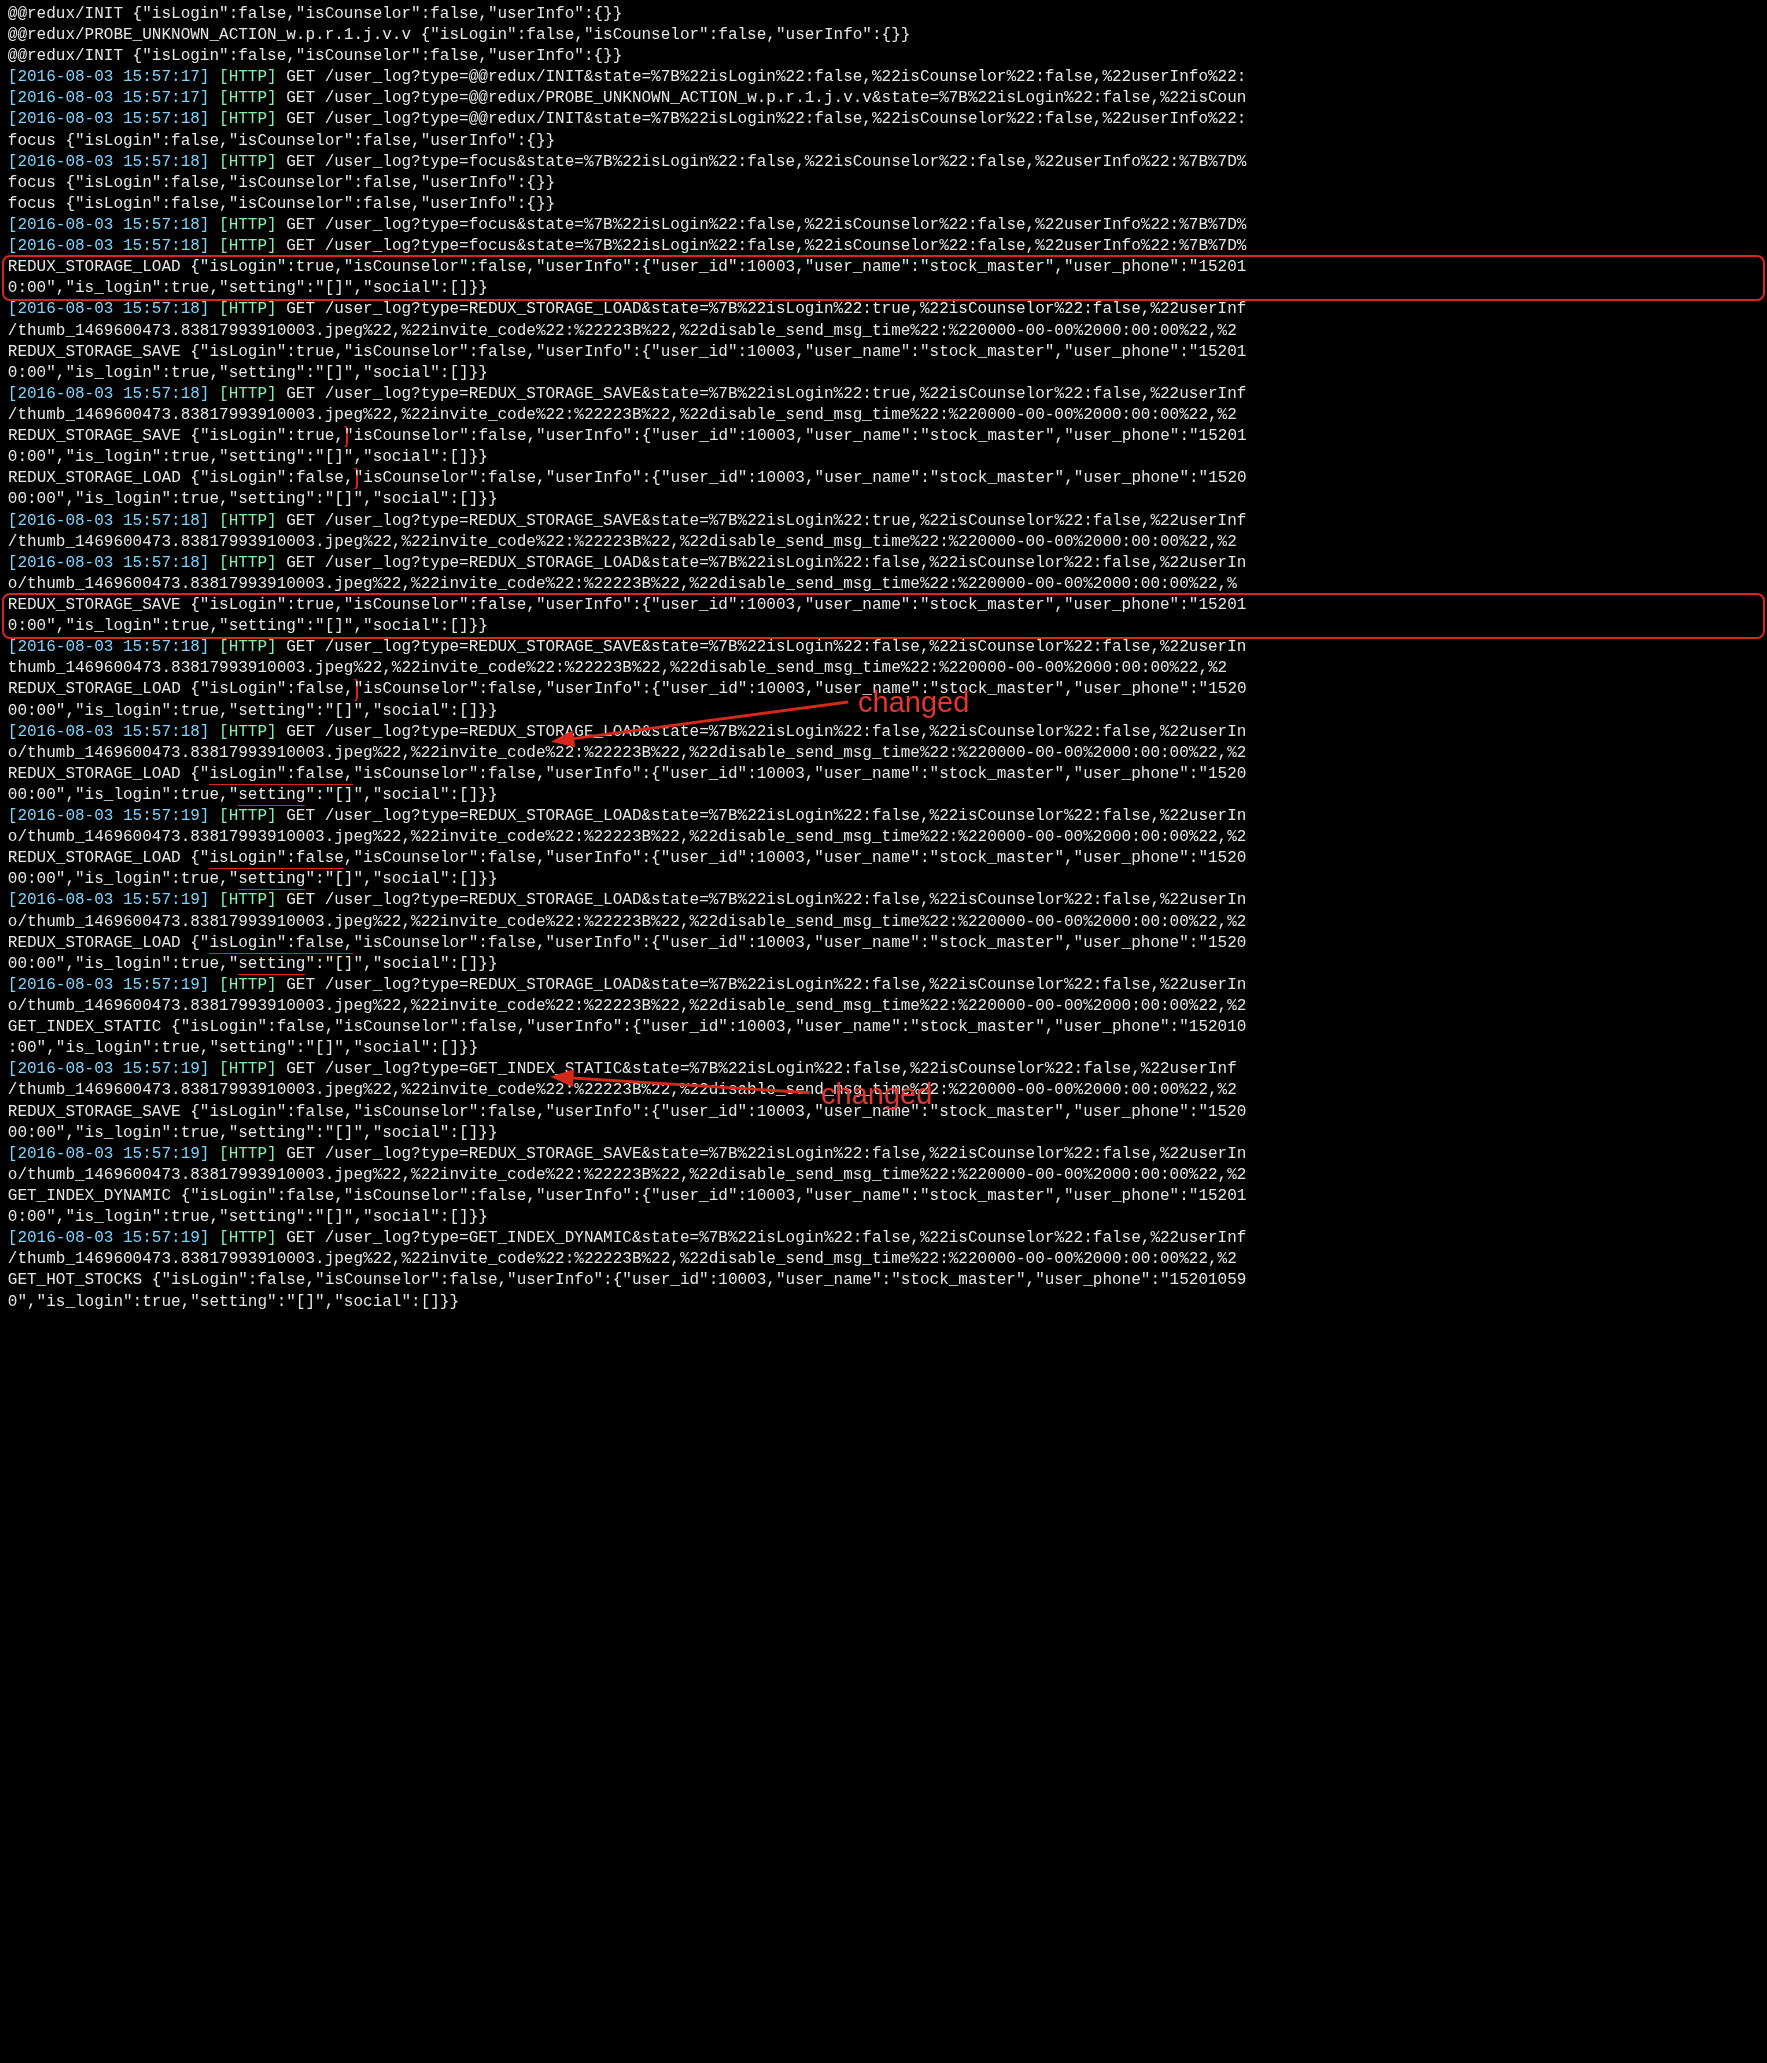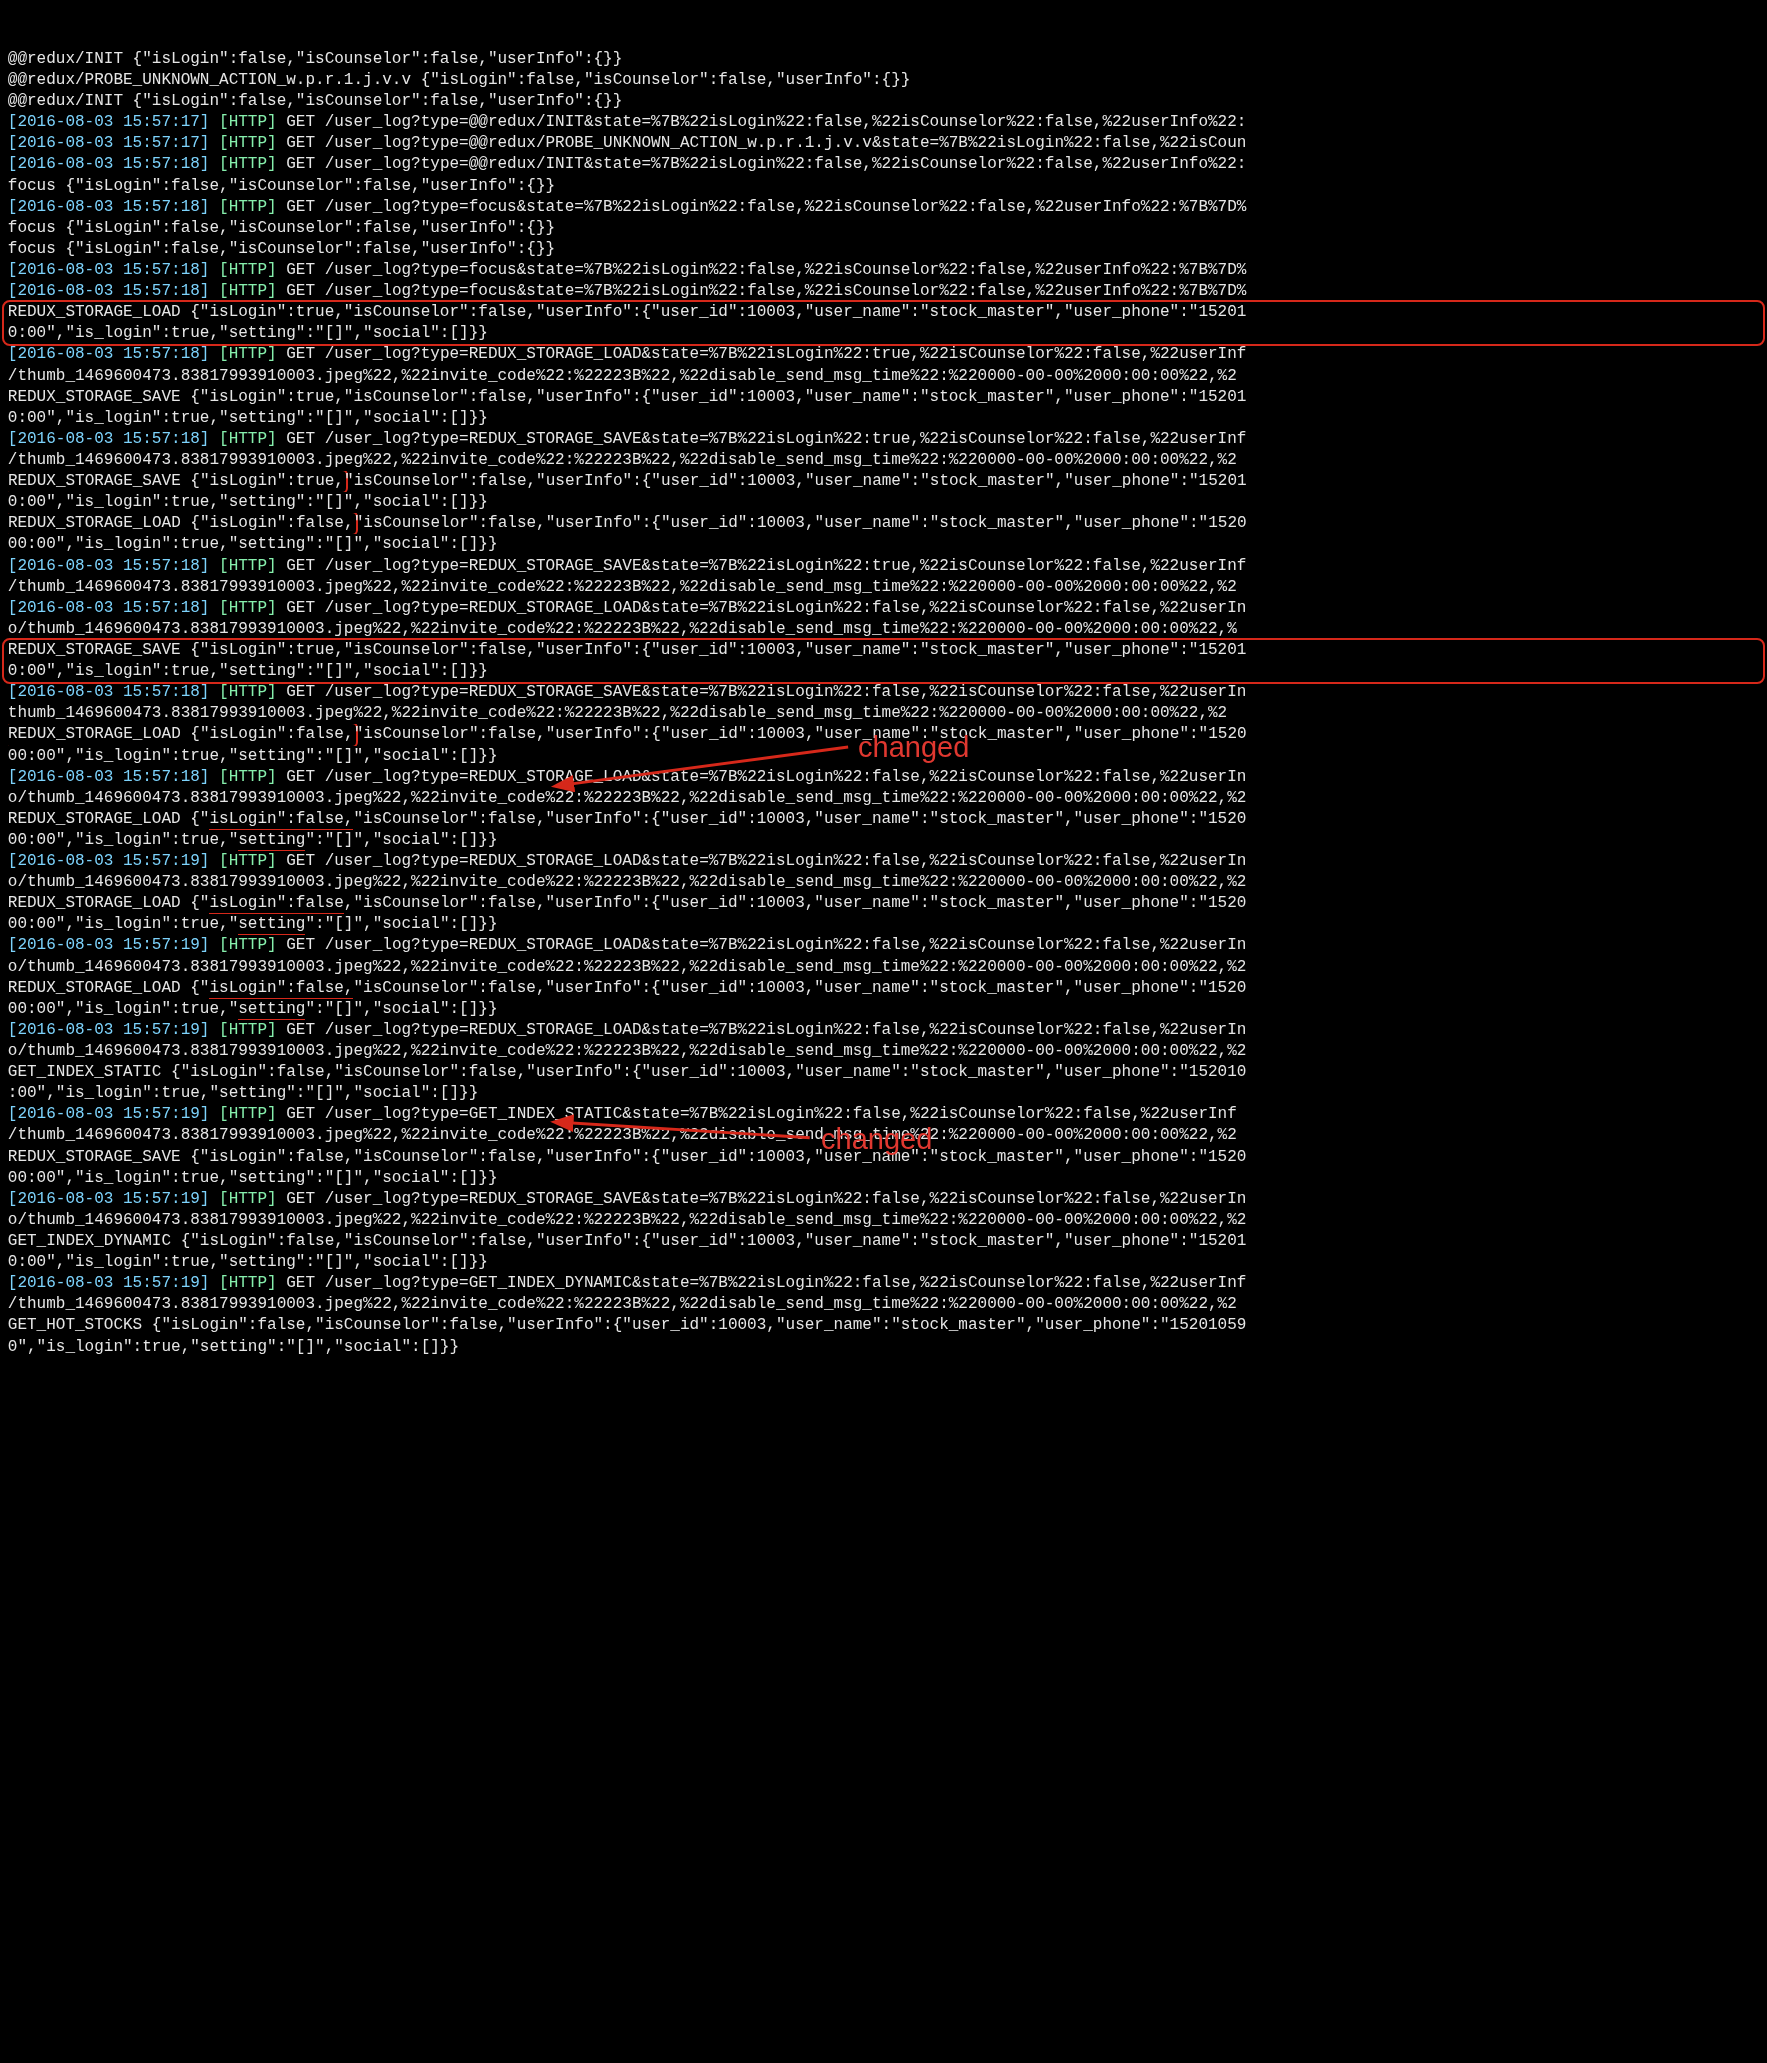--- a/index.html
+++ b/index.html
@@ -9,21 +9,20 @@
     color: #ddd;
     font-family: "Menlo", "Consolas", "Courier New", monospace;
     font-size: 16px;
     line-height: 1.32;
     width: 1767px;
   }
   .terminal {
     padding: 3.9px 7.8px 19.5px 7.8px;
     white-space: pre;
     position: relative;
-    margin-top: 45px;
   }
   .line { white-space: pre; overflow: hidden; }
   .dim { color: #7dd3fc; }
   .http { color: #86efac; font-weight: normal; }
   .plain { color: #e6e6e6; }
   .boxed {
     border: 2px solid #d6281a;
     border-radius: 7.8px;
     padding: 0 3.9px;
     margin: -2px -5.9px;

